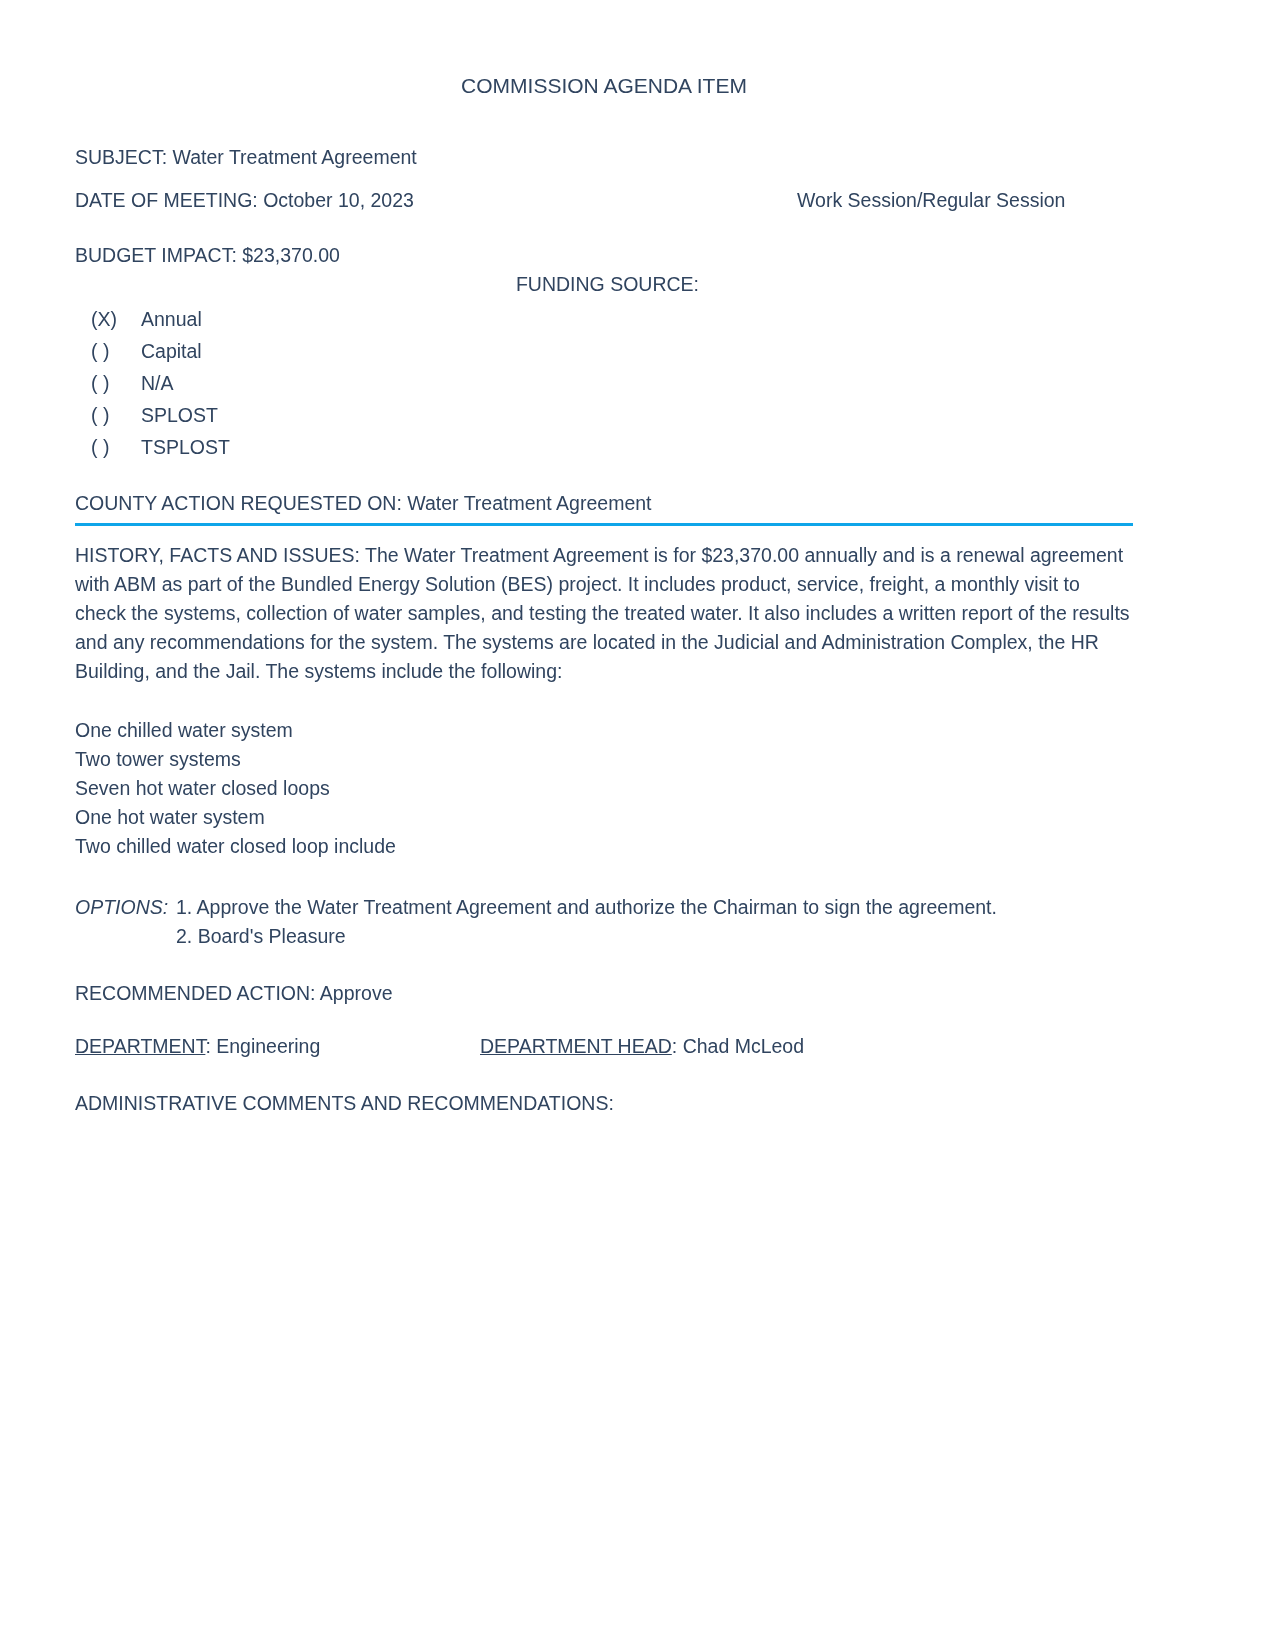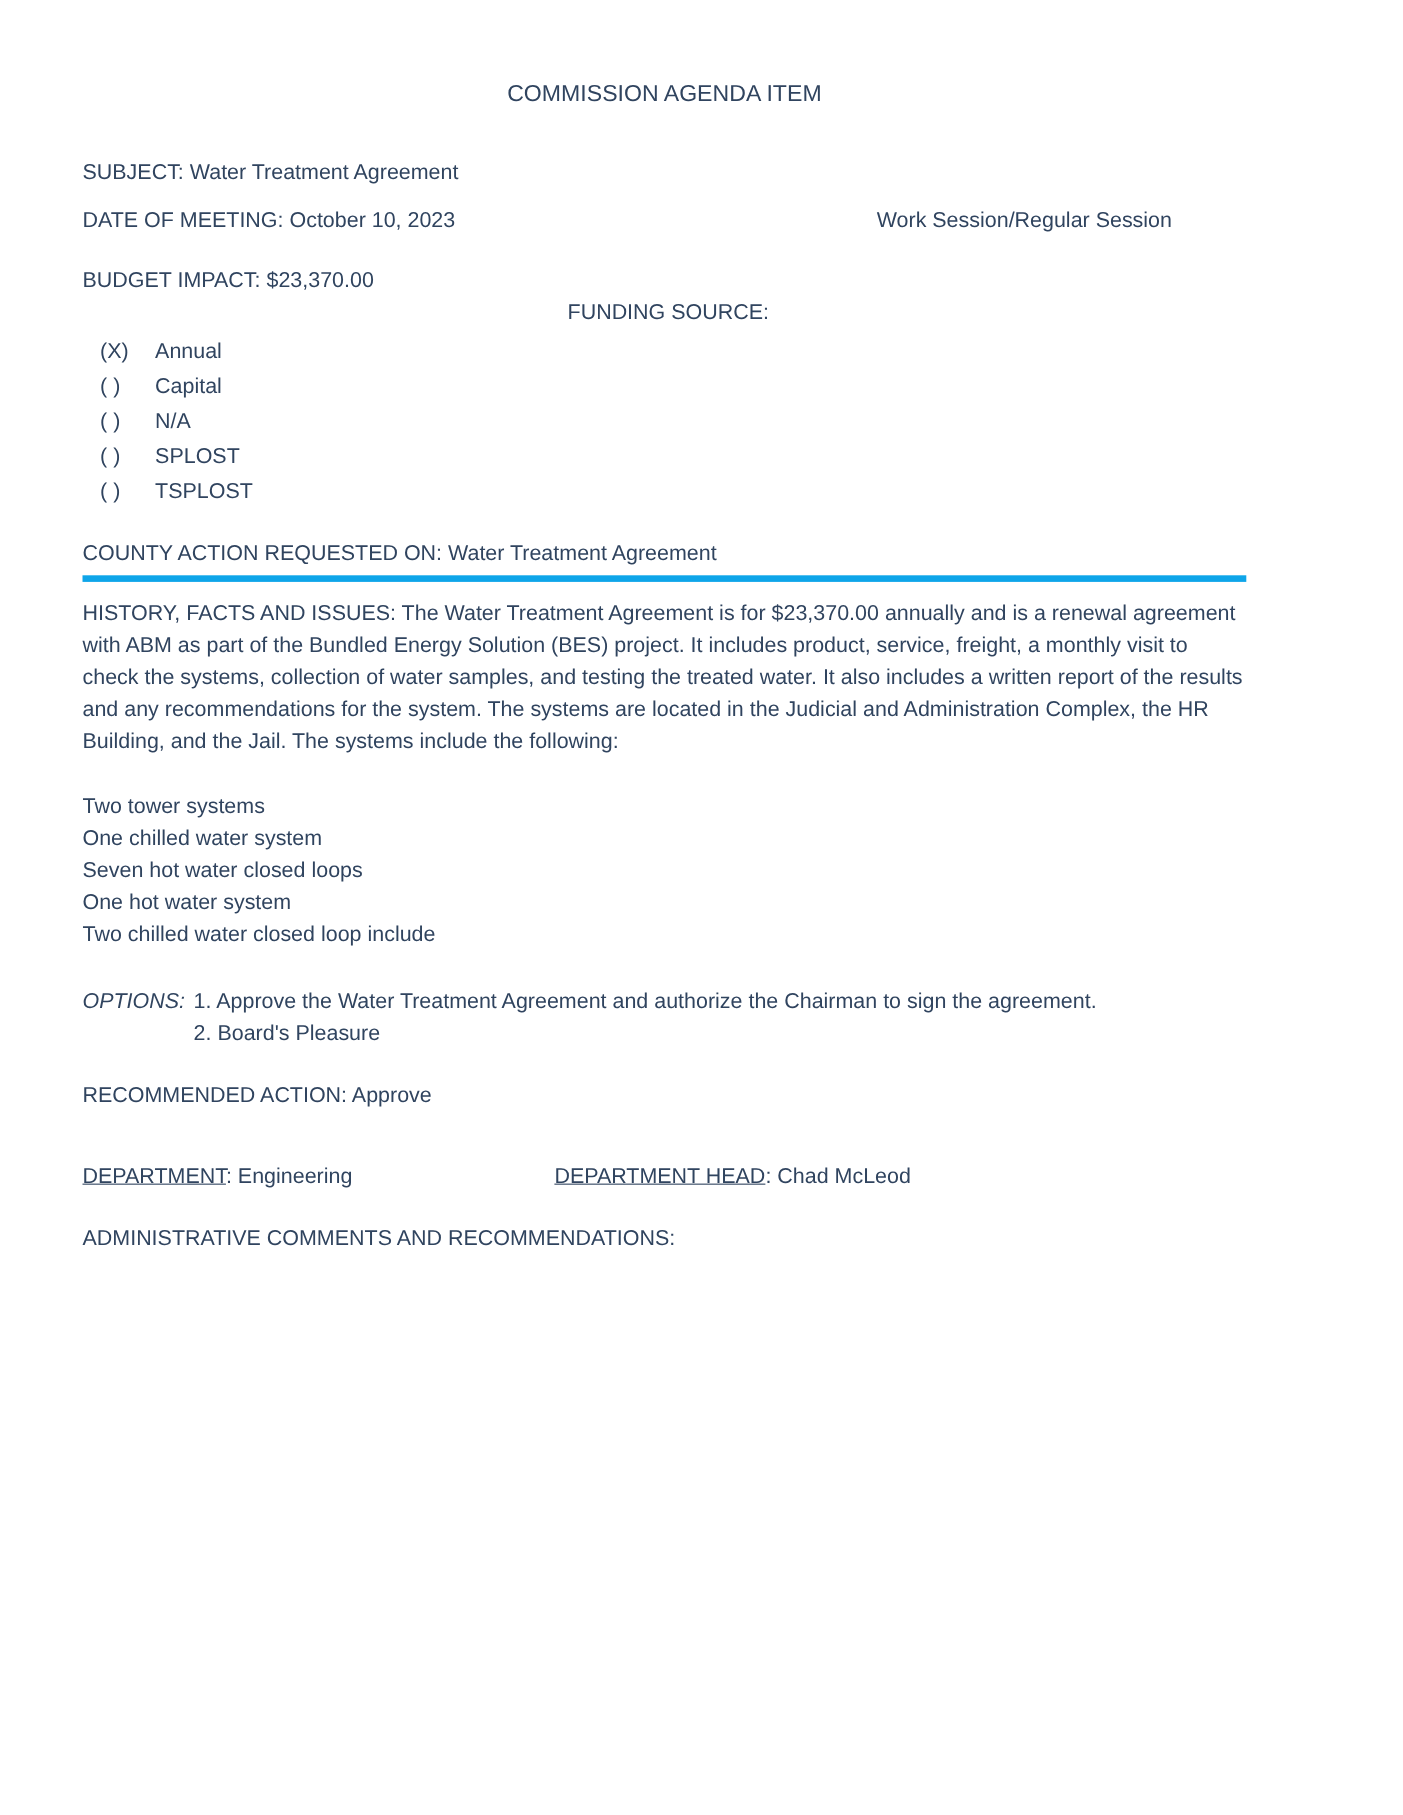--- a/index.html
+++ b/index.html
@@ -43,34 +43,33 @@
     align-items: center;
   }
   .funding-mark {
     margin-left: 16px;
     width: 50px;
     flex: 0 0 auto;
   }
   .county-action {
     margin-top: 26px;
     padding-bottom: 5px;
-    border-bottom: 6px solid #0ea5e9;
+    border-bottom: 3px solid #0ea5e9;
   }
   .history { margin-top: 15px; }
   .systems { margin-top: 30px; }
   .options-row {
     margin-top: 32px;
     display: flex;
   }
   .options-label { width: 101px; flex: 0 0 auto; font-style: italic; }
   .recommended { margin-top: 28px; }
   .dept-row {
-    margin-top: 44px;
+    margin-top: 24px;
     display: flex;
-    gap: 24px;
   }
   .dept-col { width: 405px; flex: 0 0 auto; }
   .u { text-decoration: underline; }
   .admin { margin-top: 28px; }
 </style>
 </head>
 <body>
 
 <div class="content">
 
@@ -123,22 +122,22 @@
     <span>COUNTY ACTION REQUESTED ON:</span>
     <span>Water Treatment Agreement</span>
   </div>
 
   <div class="history">
     <span>HISTORY, FACTS AND ISSUES:</span>
     <span>The Water Treatment Agreement is for $23,370.00 annually and is a renewal agreement with ABM as part of the Bundled Energy Solution (BES) project. It includes product, service, freight, a monthly visit to check the systems, collection of water samples, and testing the treated water. It also includes a written report of the results and any recommendations for the system. The systems are located in the Judicial and Administration Complex, the HR Building, and the Jail. The systems include the following:</span>
   </div>
 
   <div class="systems">
+    <div>One chilled water system</div>
     <div>Two tower systems</div>
-    <div>One chilled water system</div>
     <div>Seven hot water closed loops</div>
     <div>One hot water system</div>
     <div>Two chilled water closed loop include</div>
   </div>
 
   <div class="options-row">
     <span class="options-label">OPTIONS:</span>
     <div>
       <div>1. Approve the Water Treatment Agreement and authorize the Chairman to sign the agreement.</div>
       <div>2. Board's Pleasure</div>

